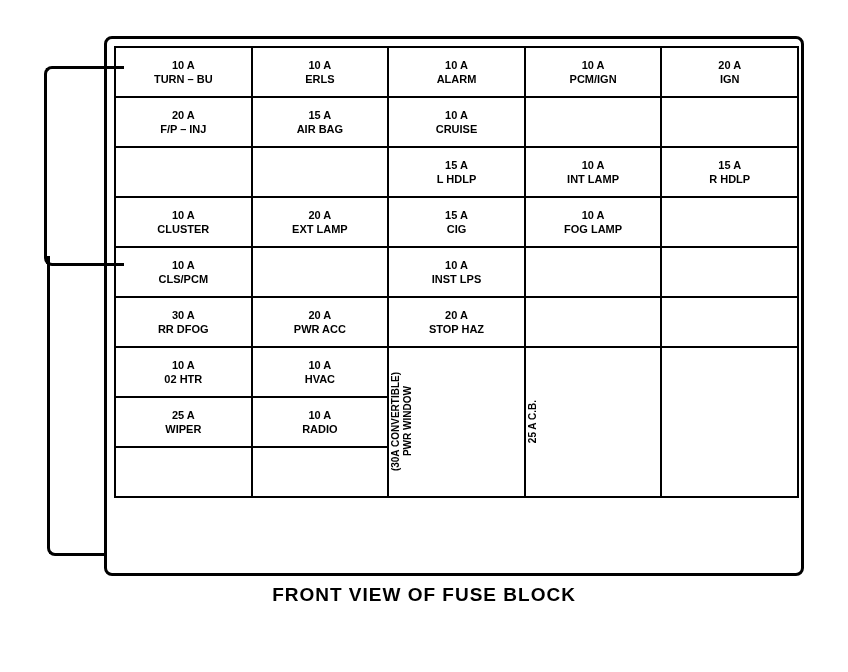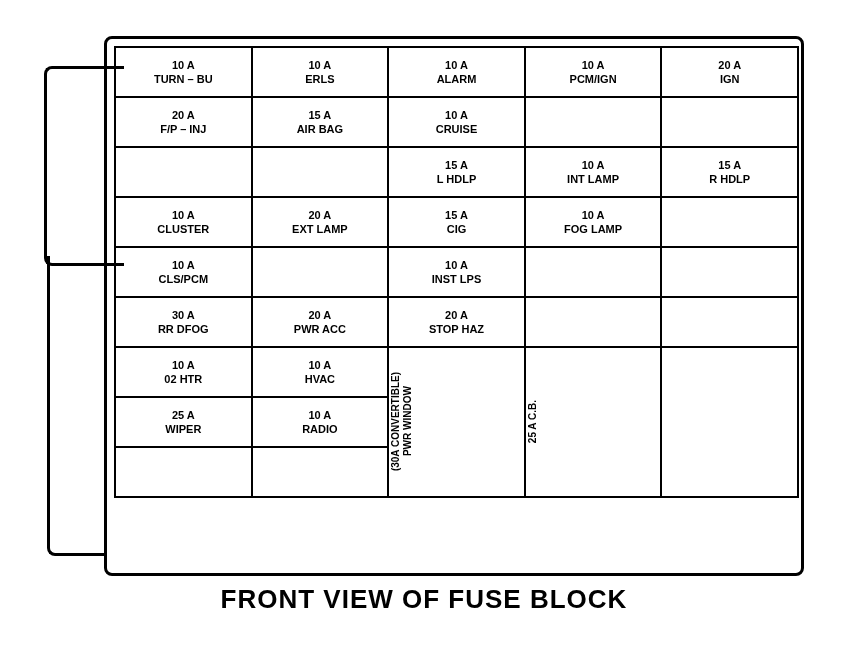--- a/index.html
+++ b/index.html
@@ -96,21 +96,21 @@
       writing-mode: vertical-rl;
       transform: rotate(180deg);
       text-orientation: mixed;
       font-size: 10px;
       font-weight: bold;
       line-height: 1.2;
       white-space: nowrap;
     }
 
     .title {
-      font-size: 26px;
+      font-size: 19px;
       font-weight: bold;
       text-align: center;
       margin-top: 8px;
       letter-spacing: 1px;
     }
 
     .col1 { width: 17%; }
     .col2 { width: 17%; }
     .col3 { width: 17%; }
     .col4 { width: 17%; }

